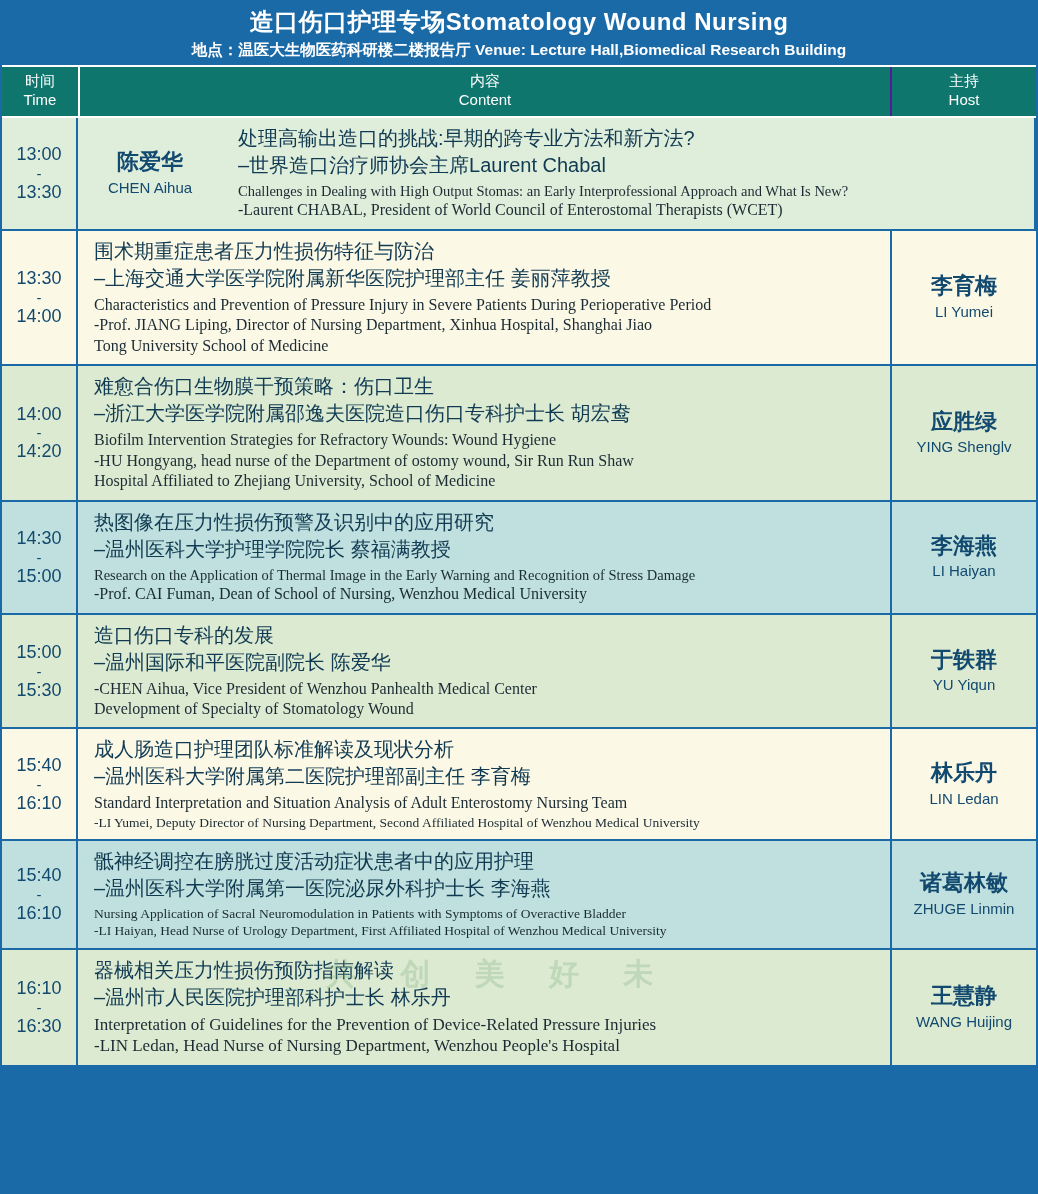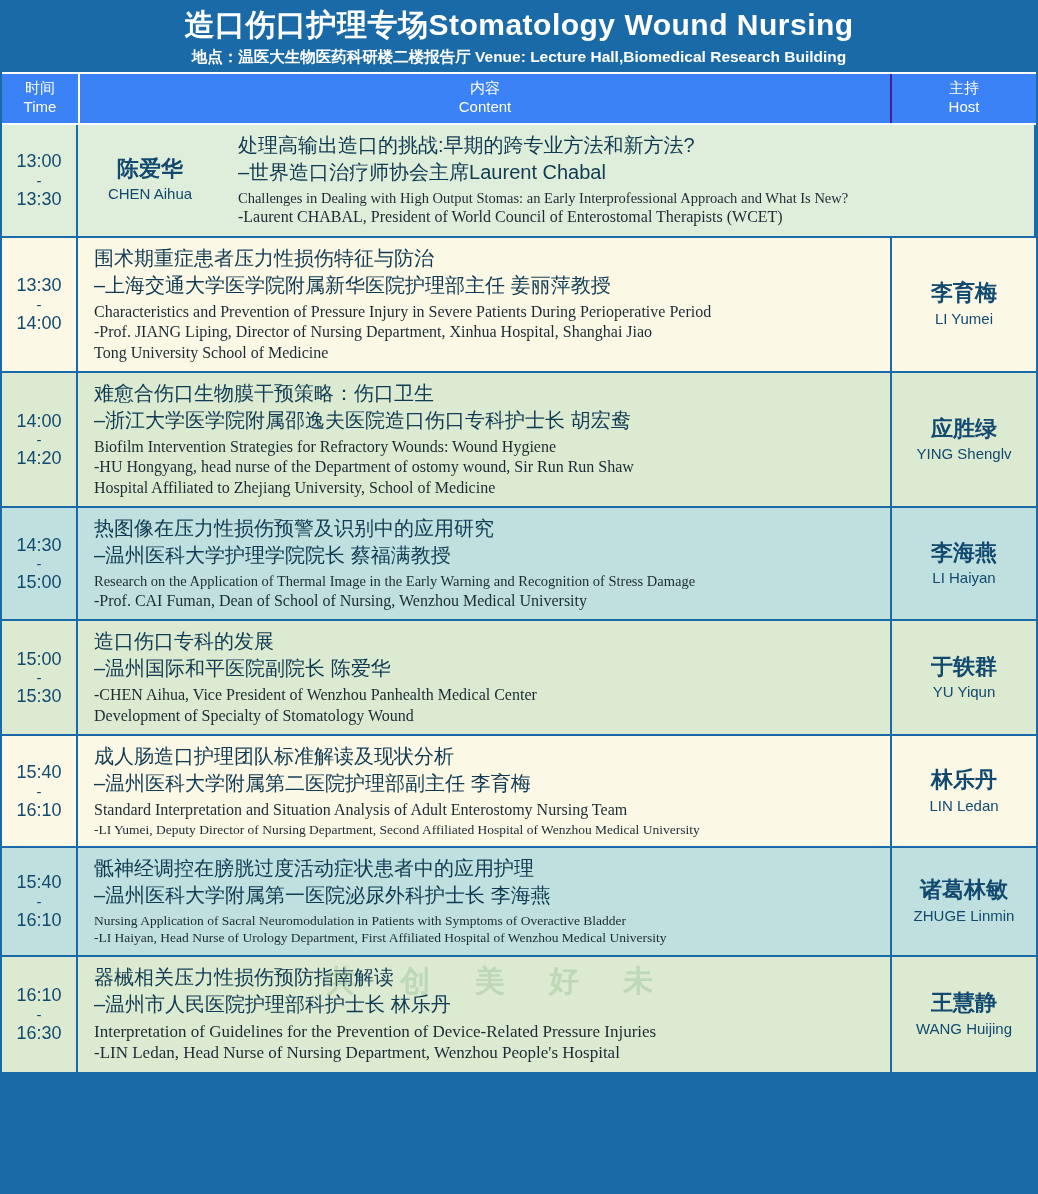--- a/index.html
+++ b/index.html
@@ -22,21 +22,21 @@
     flex-direction: column;
   }
   
   .header {
     padding: 8px 0 6px 0;
     text-align: center;
     color: #ffffff;
     background: #1a6aa8;
   }
   .header-title {
-    font-size: 30px;
+    font-size: 24px;
     font-weight: bold;
     letter-spacing: 0.5px;
     line-height: 1.15;
   }
   .header-venue {
     font-size: 15.5px;
     font-weight: bold;
     margin-top: 5px;
     line-height: 1.2;
   }
@@ -44,21 +44,21 @@
   .table {
     flex: 1;
     display: flex;
     flex-direction: column;
     border-top: 2px solid #ffffff;
     margin: 0 2px 2px 2px;
   }
   .thead {
     display: flex;
     color: #ffffff;
-    background: #3b82f6;
+    background: #0f766e;
     border-bottom: 2px solid #ffffff;
   }
   .thead .cell {
     text-align: center;
     font-size: 15px;
     line-height: 1.25;
     padding: 5px 0 6px 0;
     font-weight: normal;
   }
   .col-time { width: 76px; flex: none; }

